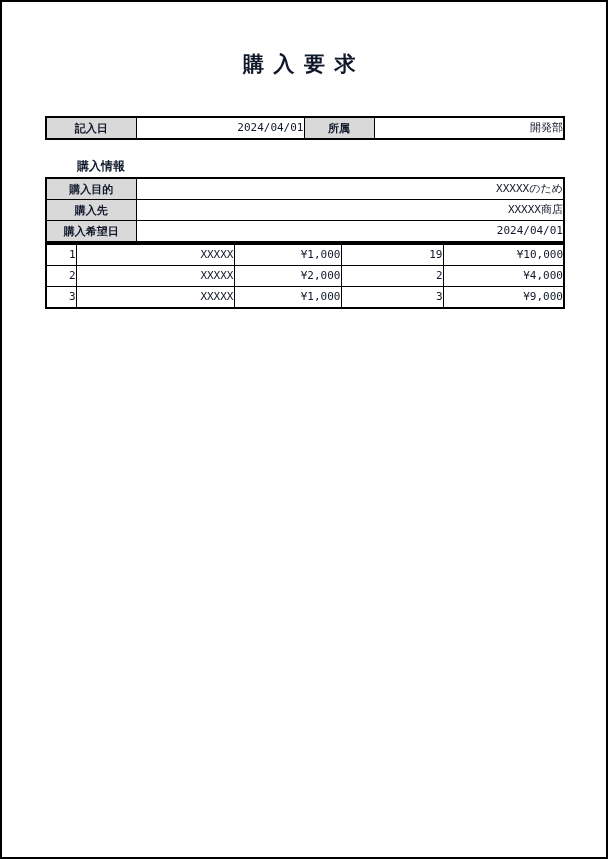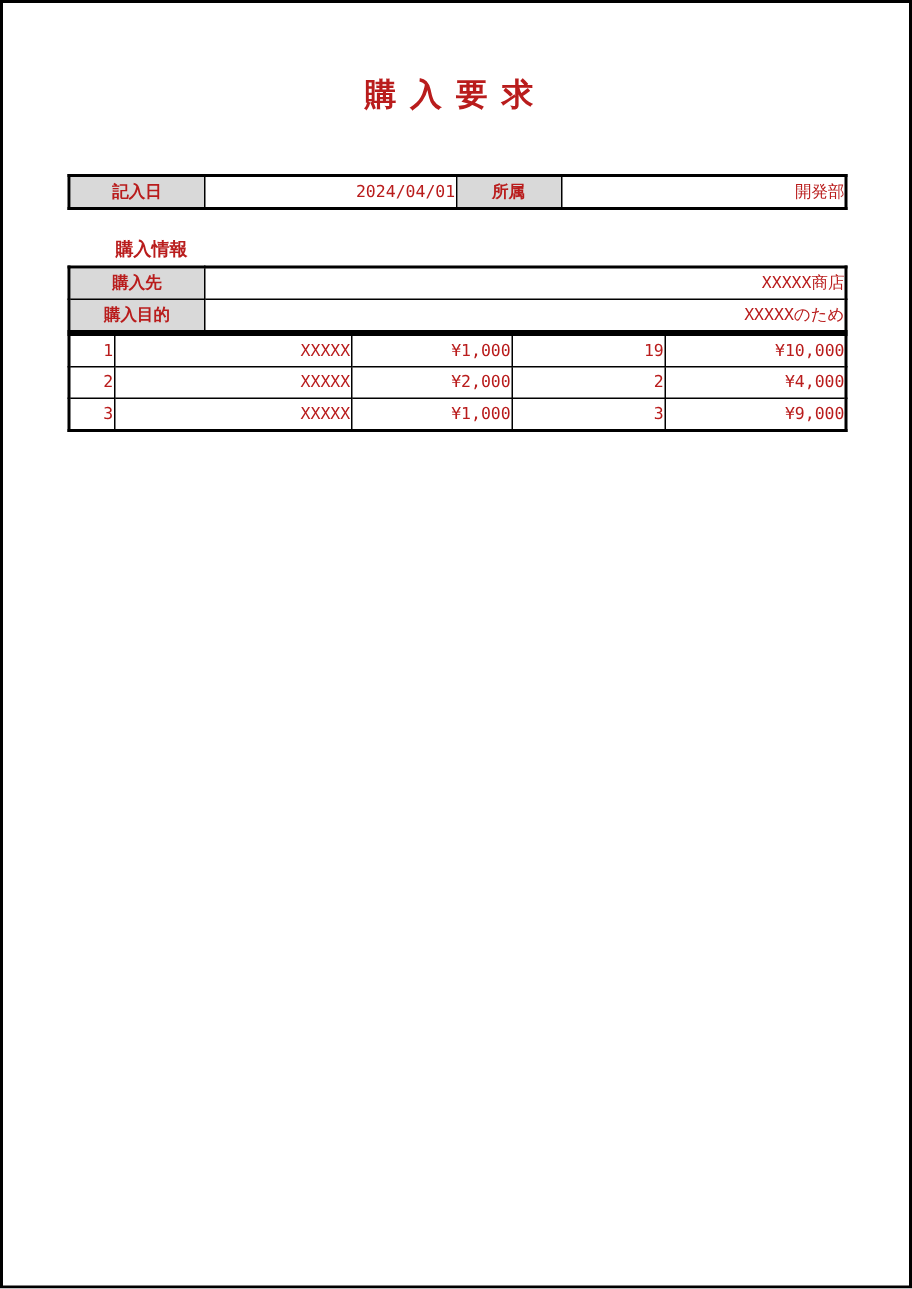--- a/index.html
+++ b/index.html
@@ -4,21 +4,21 @@
 <style>
   html, body { margin: 0; padding: 0; background: #ffffff; }
   .page {
     position: relative;
     width: 608px;
     height: 859px;
     box-sizing: border-box;
     border: 2px solid #000000;
     background: #ffffff;
     font-family: "Liberation Sans", sans-serif;
-    color: #b91c1c;
+    color: #0f172a;
     overflow: hidden;
   }
   .doc-title {
     margin: 48px 0 0 0;
     font-size: 21px;
     font-weight: 600;
     letter-spacing: 0.45em;
     text-align: center;
     line-height: 28px;
   }
@@ -91,26 +91,30 @@
 
   <div class="section-heading">購入情報</div>
 
   <table class="form">
     <colgroup>
       <col style="width:90px">
         <col style="width:428px">
     </colgroup>
     <tbody>
         <tr>
+      <td class="lbl">購入目的</td>
+      <td class="val">XXXXXのため</td>
+    </tr>
+    <tr>
       <td class="lbl">購入先</td>
       <td class="val">XXXXX商店</td>
     </tr>
     <tr>
-      <td class="lbl">購入目的</td>
-      <td class="val">XXXXXのため</td>
+      <td class="lbl">購入希望日</td>
+      <td class="val">2024/04/01</td>
     </tr>
   </tbody>
     </table>
 
 
   <table class="form">
     <colgroup>
       <col style="width:30px">
         <col style="width:158px">
         <col style="width:107px">

